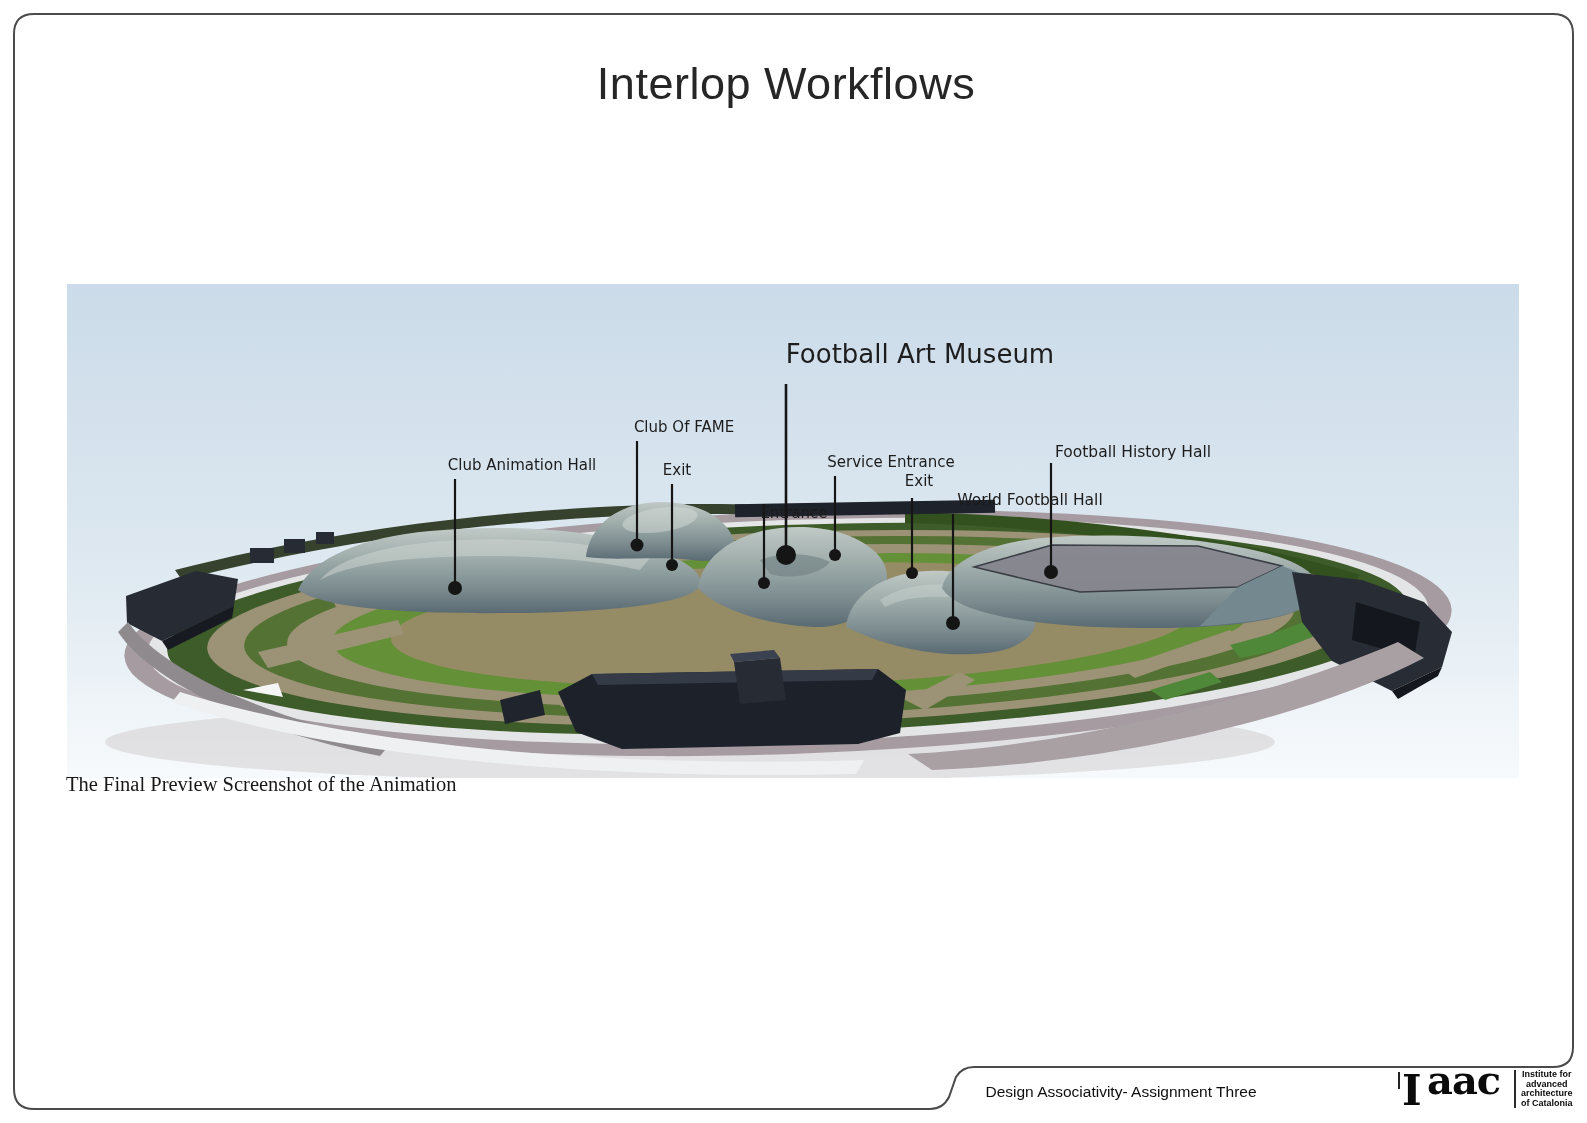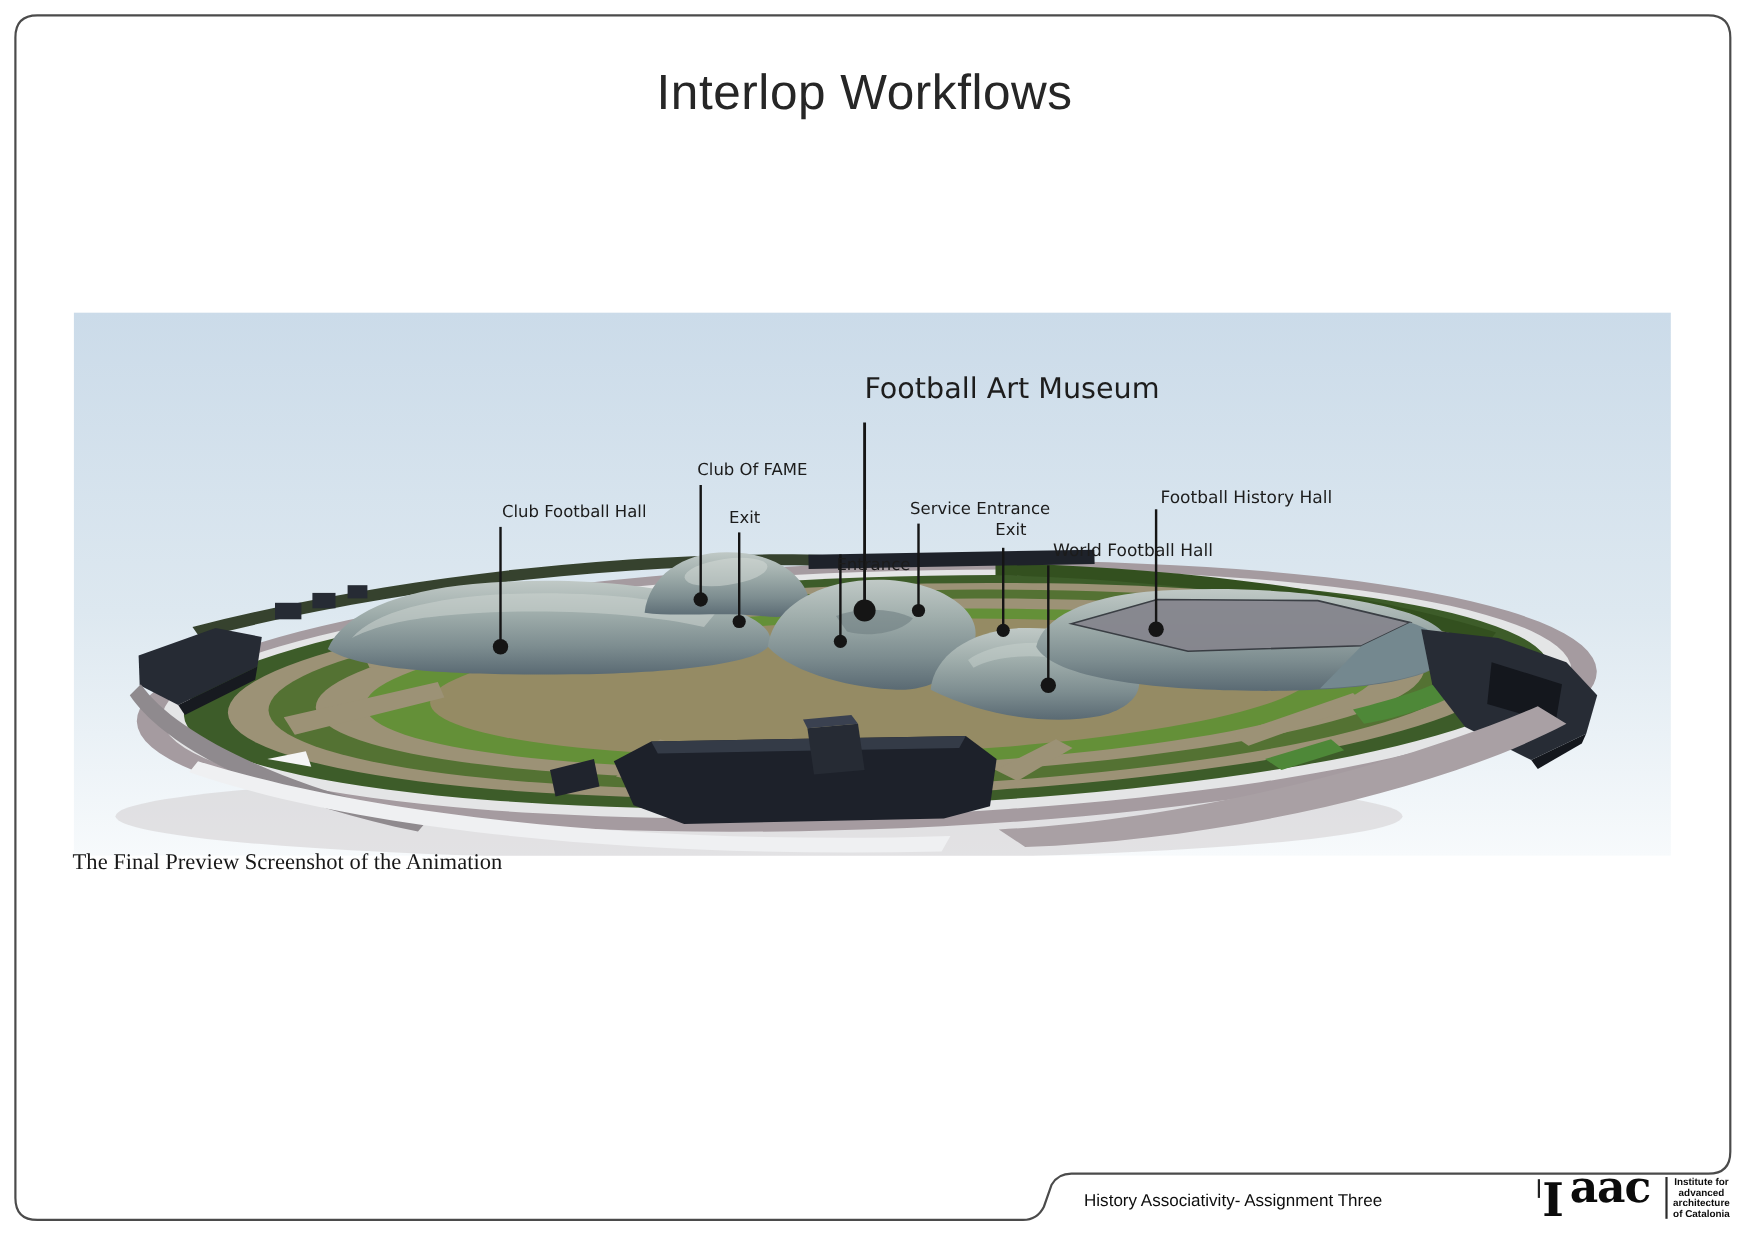--- a/index.html
+++ b/index.html
@@ -156,32 +156,32 @@
         <circle cx="953" cy="623" r="7"></circle>
         <circle cx="1051" cy="572" r="7"></circle>
       </g>
     </g>
   </svg>
 
   <div class="abs center slide-title" style="left:786px;top:58px;">Interlop Workflows</div>
 
   <div class="abs center museum-heading" style="left:920px;top:339px;">Football Art Museum</div>
 
-  <div class="abs center callout" style="left:522px;top:456px;">Club Football Hall</div>
+  <div class="abs center callout" style="left:522px;top:456px;">Club Animation Hall</div>
   <div class="abs center callout" style="left:684px;top:418px;">Club Of FAME</div>
   <div class="abs center callout" style="left:677px;top:461px;">Exit</div>
   <div class="abs center callout" style="left:794px;top:480px;margin-top:24px;">Entrance</div>
   <div class="abs center callout" style="left:891px;top:453px;">Service Entrance</div>
   <div class="abs center callout" style="left:919px;top:472px;">Exit</div>
   <div class="abs center callout lg" style="left:1030px;top:491px;text-align:center;">World Football Hall</div>
   <div class="abs center callout lg" style="left:1133px;top:443px;">Football History Hall</div>
 
   <div class="abs caption" style="left:66px;top:773px;text-align:center;">The Final Preview Screenshot of the Animation</div>
 
-  <div class="abs center assignment" style="left:1121px;top:1083px;">History Associativity- Assignment Three</div>
+  <div class="abs center assignment" style="left:1121px;top:1083px;">Design Associativity- Assignment Three</div>
 
   <div>
     <div class="logo-tick" style="left:1398px;top:1072px;"></div>
     <div class="logo-i" style="left:1402px;top:1070px;">I</div>
     <div class="logo-aac" style="left:1427px;top:1060px;">aac</div>
     <div class="logo-divider" style="left:1514px;top:1070px;"></div>
     <div class="logo-institute" style="left:1521px;top:1070px;">
       <div>Institute for</div>
       <div>advanced</div>
       <div>architecture</div>

